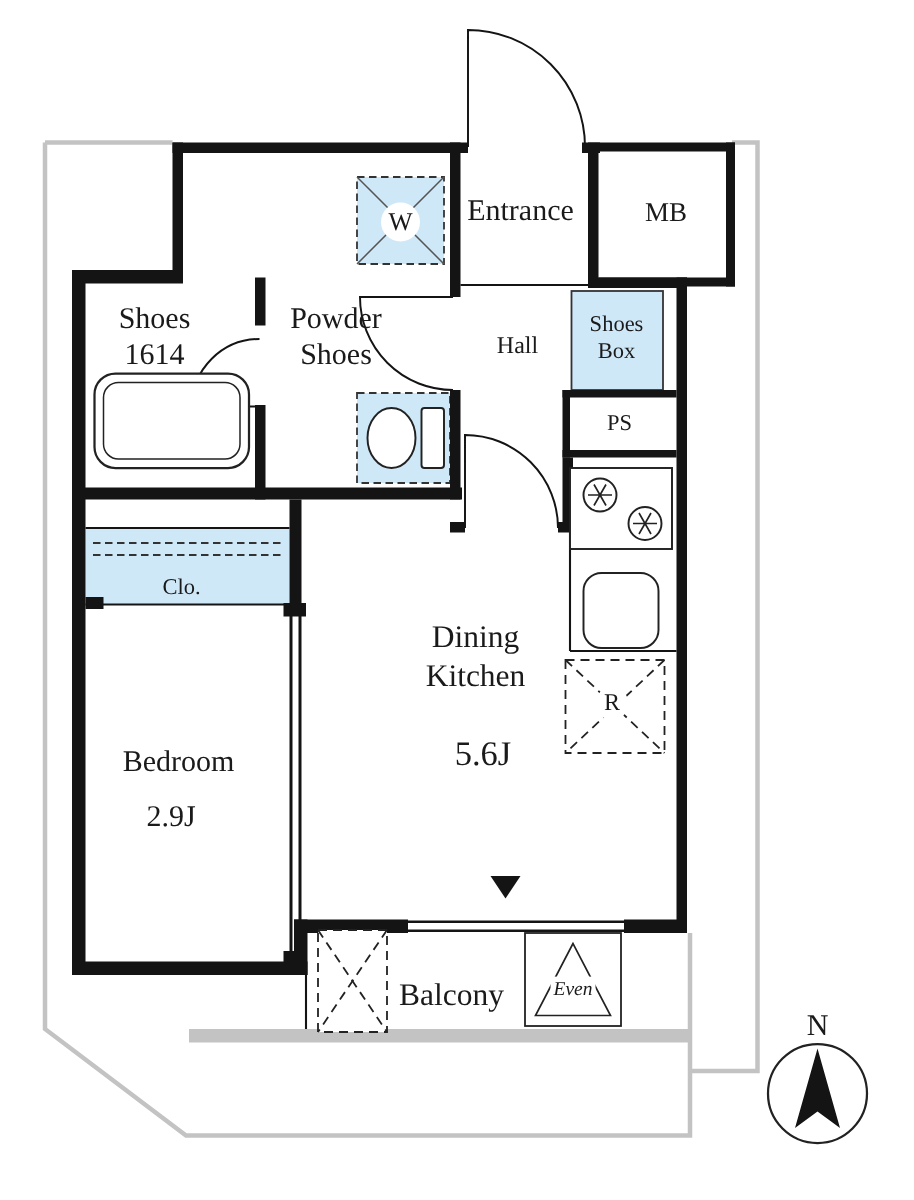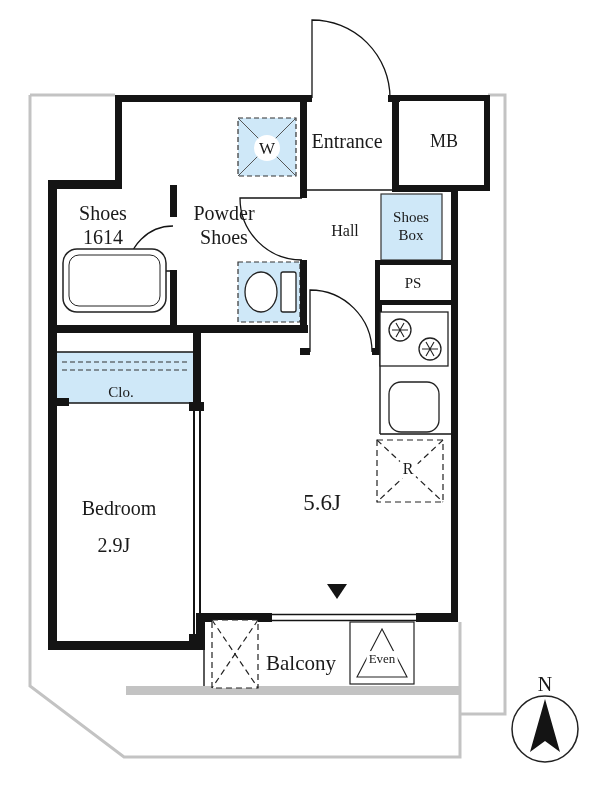--- a/index.html
+++ b/index.html
@@ -14,21 +14,21 @@
   .label {
     position:absolute;
     transform:translate(-50%,-50%);
     color:#1a1a1a;
     white-space:nowrap;
     text-align:center;
     line-height:1.22;
     z-index:5;
   }
   .label .line { display:block; }
-  .boxed-bg { background:#ffffff; padding:0 2px; }
+  .boxed-bg { background:#ffffff; padding:0 2px;font-style:italic; }
 </style>
 </head>
 <body>
 
 <div class="plan">
 
   <svg width="609" height="800" viewBox="0 0 609 800">
 
     <g stroke="#c3c3c3" stroke-width="3" fill="none">
       <path d="M30 95 L30 686 L124 757 L460 757 L460 622"></path>
@@ -180,20 +180,24 @@
     <span class="line">Shoes</span>
   </div>
 
   <div class="label" style="left:267px; top:149px; font-size:17px">W</div>
 
   <div class="label" style="left:121px; top:392px; font-size:15px">Clo.</div>
 
   <div class="label" style="left:119px; top:508px; font-size:20px">Bedroom</div>
   <div class="label" style="left:114px; top:545px; font-size:20px">2.9J</div>
 
+  <div class="label" style="left:317px; top:438px; font-size:21px">
+    <span class="line">Dining</span>
+    <span class="line">Kitchen</span>
+  </div>
   <div class="label" style="left:322px; top:503px; font-size:23px">5.6J</div>
 
   <div class="label" style="left:301px; top:664px; font-size:21px">Balcony</div>
 
   <div class="label" style="left:382px; top:659px; font-size:13px"><span class="boxed-bg">Even</span></div>
 
   <div class="label" style="left:408px; top:469px; font-size:16px">R</div>
 
   <div class="label" style="left:545px; top:684px; font-size:20px">N</div>
 

